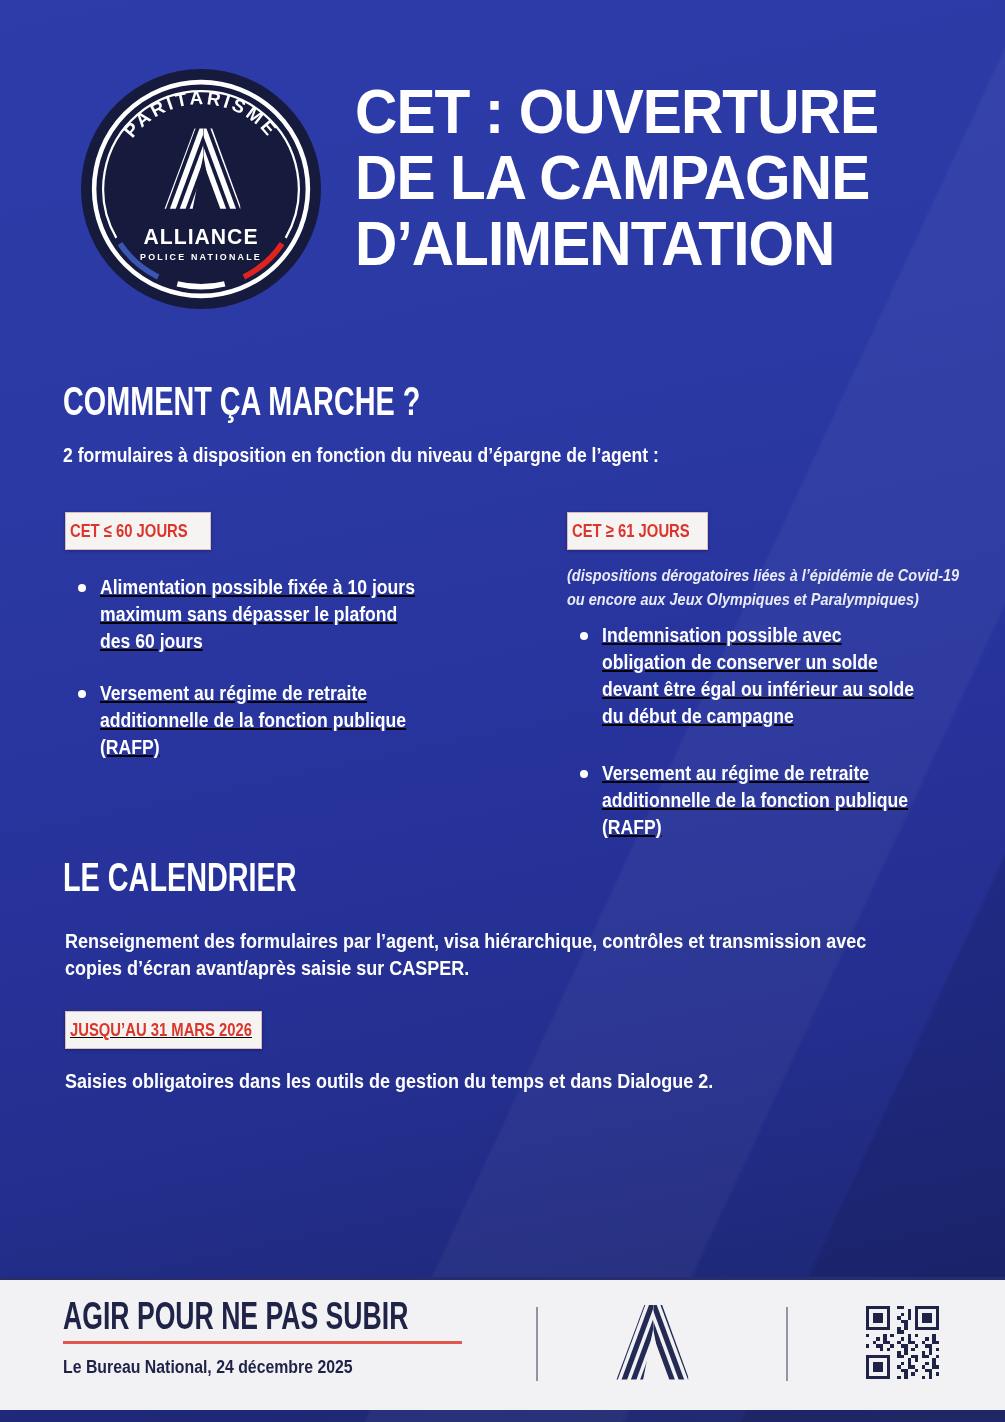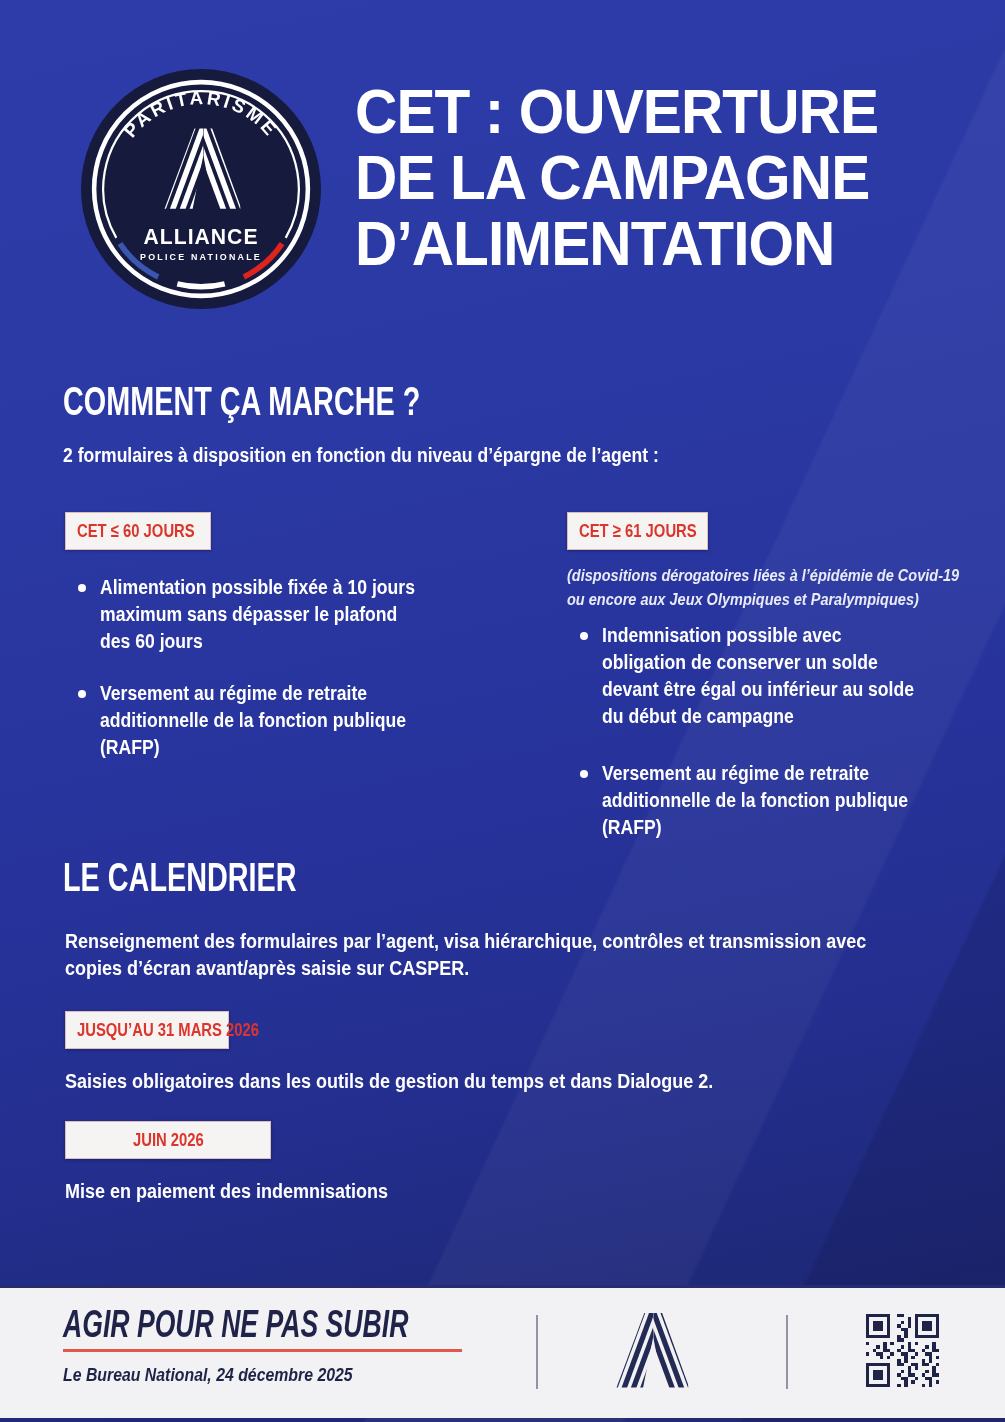--- a/index.html
+++ b/index.html
@@ -36,65 +36,65 @@
   .how-intro{
     position:absolute;left:63px;top:444px;
     color:#fff;font-weight:bold;font-size:19.5px;
     transform:scaleX(0.9);transform-origin:left top;white-space:nowrap;width:max-content;
   }
   
   .red-badge{
     display:flex;align-items:center;
     background:#F6F4F2;border:1px solid rgba(150,45,40,0.28);
     box-shadow:0 1px 3px rgba(5,8,40,0.35);
-    height:38px;padding-left:11px;box-sizing:border-box;
+    height:38px;padding-left:4px;box-sizing:border-box;
   }
   .red-badge .bt{
     color:#DB352C;font-weight:bold;font-size:19px;white-space:nowrap;
     transform:scaleX(0.78);transform-origin:left center;
   }
   .red-badge.centered{justify-content:center;padding-left:0;}
   .red-badge.centered .bt{transform-origin:center center;}
   
   .col{position:absolute;top:512px;}
   .col-left{left:65px;width:460px;}
   .col-right{left:547px;width:440px;margin-left:20px;}
   .badge-w1{width:146px;}
   .badge-w2{width:141px;}
   .note{
     margin-top:13px;color:#E9EBF7;font-style:italic;font-weight:bold;
     font-size:16.5px;line-height:24px;white-space:pre-line;
     transform:scaleX(0.88);transform-origin:left top;width:max-content;
   }
-  ul.bullets{list-style:none;margin:24px 0 0 0;padding:0;}
+  ul.bullets{list-style:none;margin:24px 0 0 0;padding:0;text-decoration:underline;}
   .col-right ul.bullets{margin-top:11px;}
   ul.bullets li{display:flex;margin:0 0 25px 0;}
   .col-right ul.bullets li{margin-bottom:30px;}
   .dot{flex:0 0 auto;width:8px;height:8px;border-radius:50%;background:#fff;margin:10px 14px 0 13px;}
   .btxt{
     color:#fff;font-weight:bold;font-size:20px;line-height:27px;white-space:pre-line;
     transform:scaleX(0.88);transform-origin:left top;width:max-content;
   }
   
   .cal-list{position:absolute;left:65px;top:928px;width:920px;}
   .cal-item .red-badge{margin-bottom:19px;}
   .badge-w3{width:219px;}
-  .badge-w4{width:164px;}
+  .badge-w4{width:197px;text-decoration:underline;}
   .badge-w5{width:206px;}
   .cal-text{
     color:#fff;font-weight:bold;font-size:20px;line-height:27px;white-space:pre-line;
     transform:scaleX(0.9);transform-origin:left top;width:max-content;
     margin:0 0 29px 0;
   }
   .cal-text.last{margin-bottom:0;}
   .cal-item:nth-child(2) .cal-text{margin-bottom:26px;}
   
   .footer{
-    position:absolute;left:0;bottom:4px;width:1005px;height:133px;
-    background:#F2F1F4;border-top:3px solid #262C6D;box-sizing:border-box;font-style:italic;
+    position:absolute;left:0;bottom:12px;width:1005px;height:133px;
+    background:#F2F1F4;border-top:3px solid #262C6D;box-sizing:border-box;
   }
   .footer-left{position:absolute;left:63px;top:14px;}
   .slogan{
     color:#1E2347;font-weight:bold;font-size:38px;line-height:44px;
     transform:scaleX(0.70);transform-origin:left top;white-space:nowrap;width:max-content;
   }
   .slogan-underline{width:399px;height:3px;background:#E2574C;margin-top:3px;}
   .byline{
     margin-top:13px;color:#1E2347;font-weight:bold;font-size:18px;
     transform:scaleX(0.88);transform-origin:left top;white-space:nowrap;width:max-content;
@@ -211,26 +211,20 @@
   <div class="cal-list">
     <div class="cal-item">
       <p class="cal-text">Renseignement des formulaires par l’agent, visa hiérarchique, contrôles et transmission avec
 copies d’écran avant/après saisie sur CASPER.</p>
     </div>
     <div class="cal-item">
       <div class="red-badge badge-w4">
         <span class="bt">JUSQU’AU 31 MARS 2026</span>
       </div>
       <p class="cal-text">Saisies obligatoires dans les outils de gestion du temps et dans Dialogue 2.</p>
-    </div>
-    <div class="cal-item">
-      <div class="red-badge centered badge-w5">
-        <span class="bt">JUIN 2026</span>
-      </div>
-      <p class="cal-text last">Mise en paiement des indemnisations</p>
     </div>
   </div>
 
   <div class="footer">
     <div class="footer-left">
       <div class="slogan">AGIR POUR NE PAS SUBIR</div>
       <div class="slogan-underline"></div>
       <div class="byline">Le Bureau National, 24 décembre 2025</div>
     </div>
     <div class="footer-divider fd1"></div>

